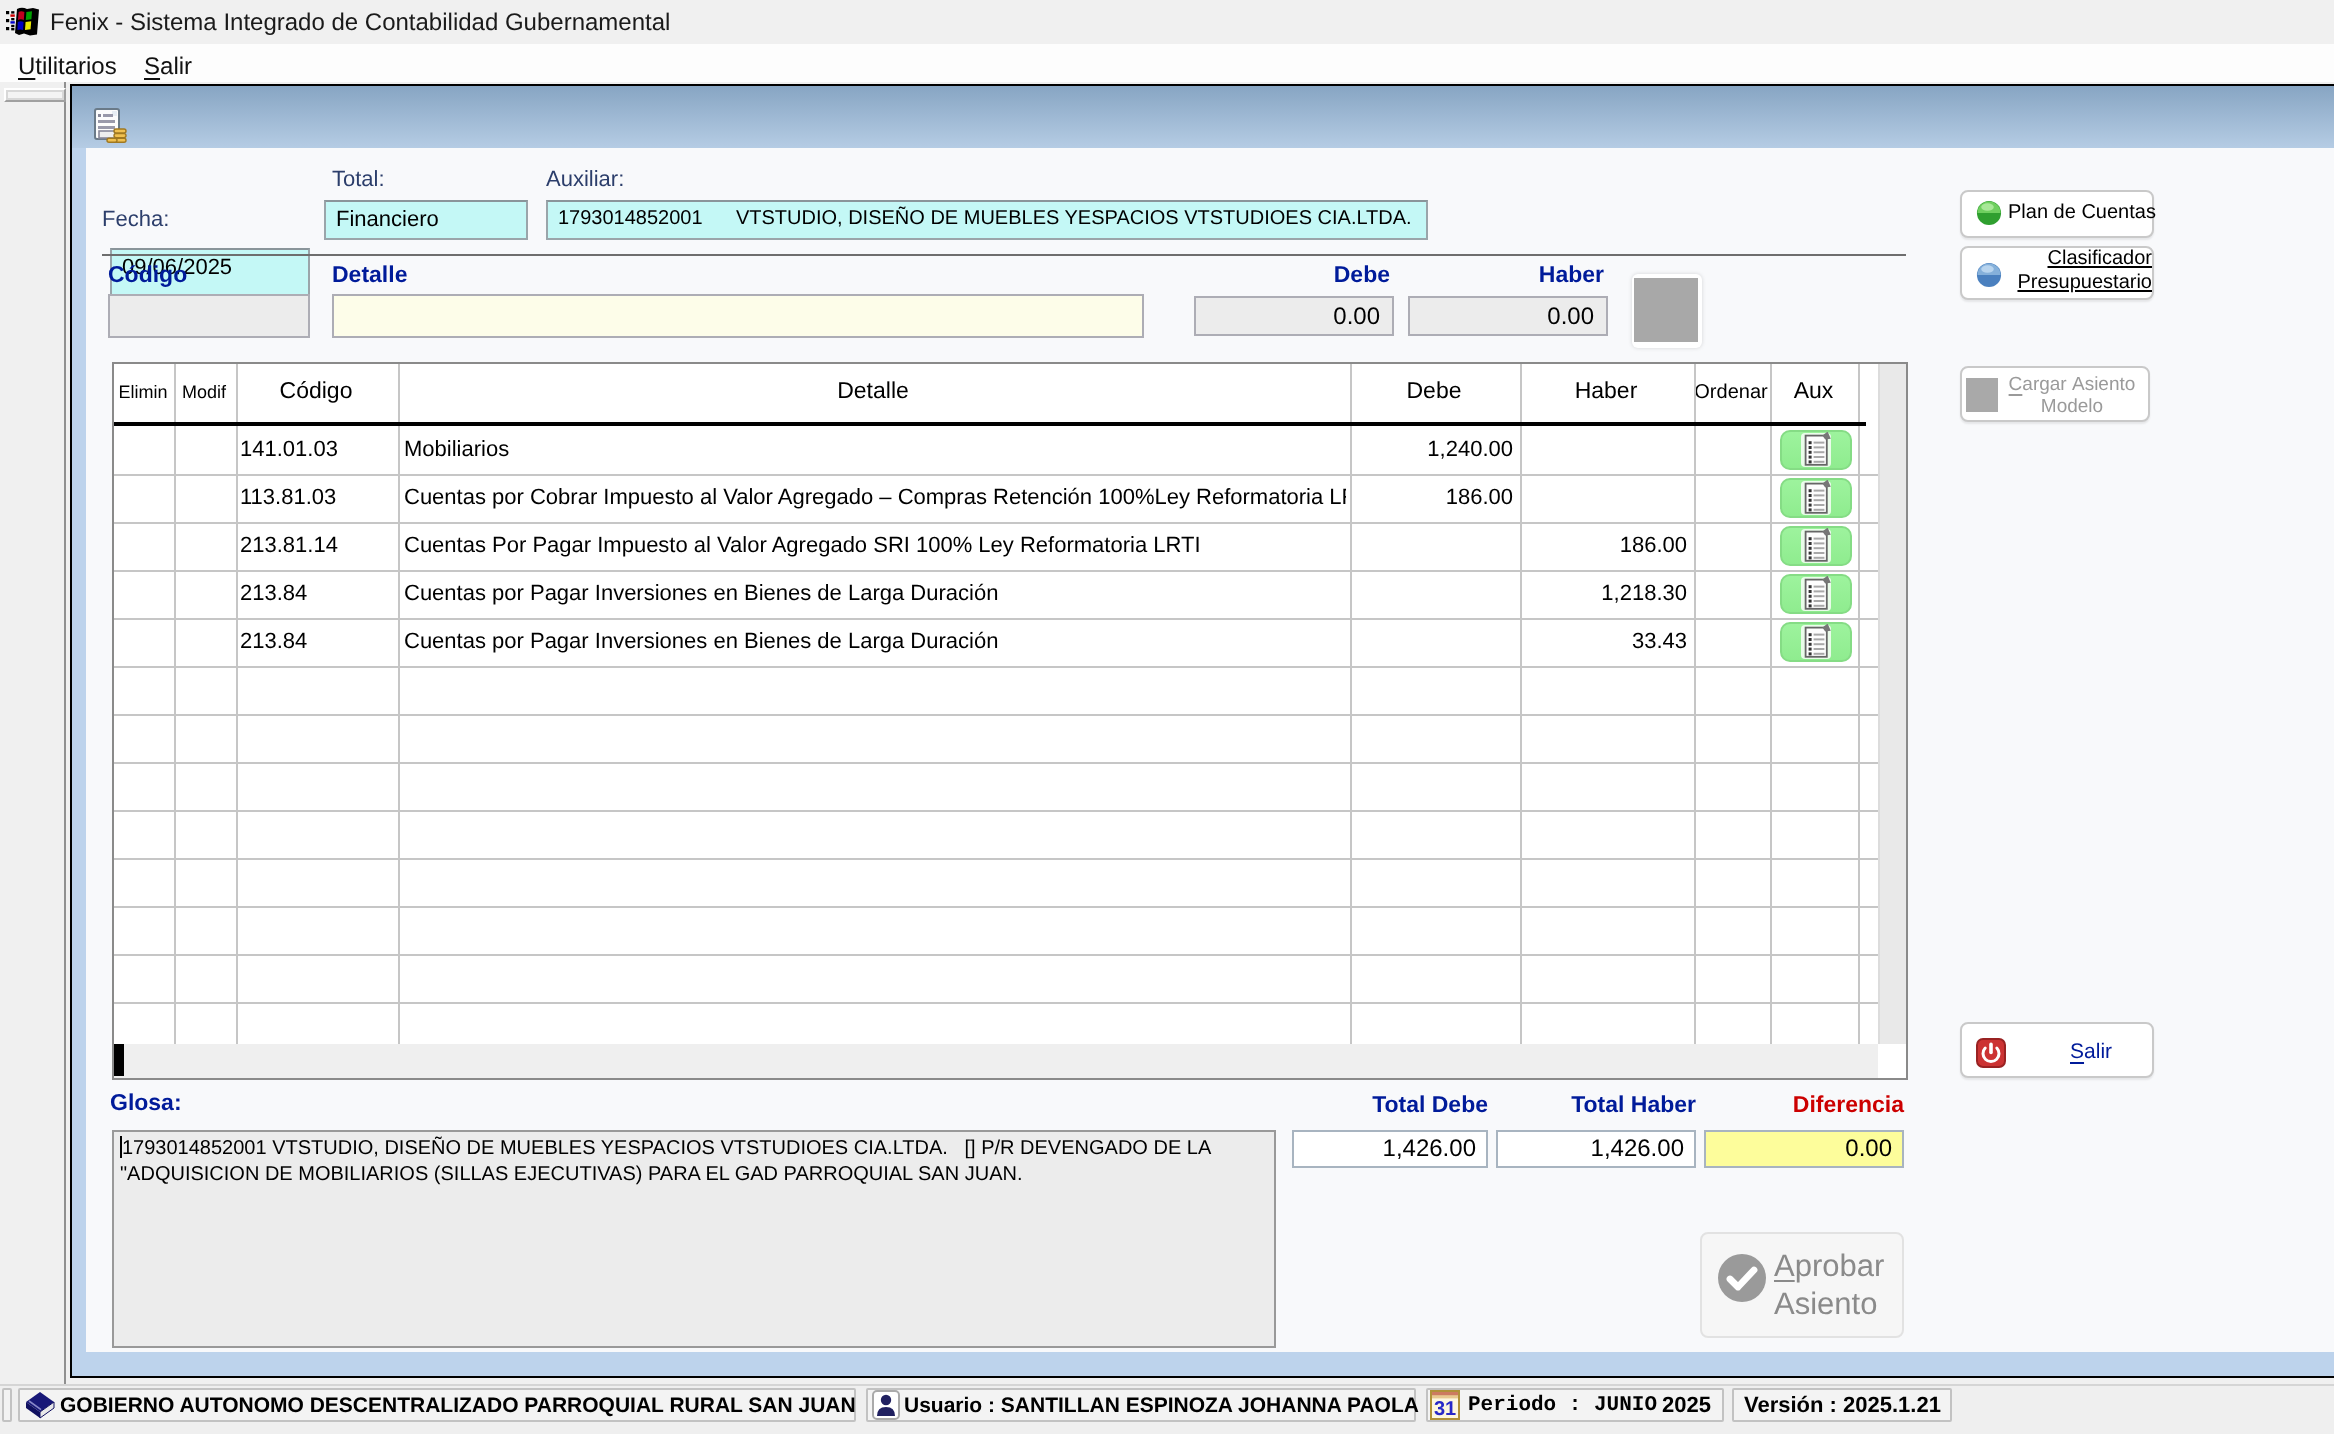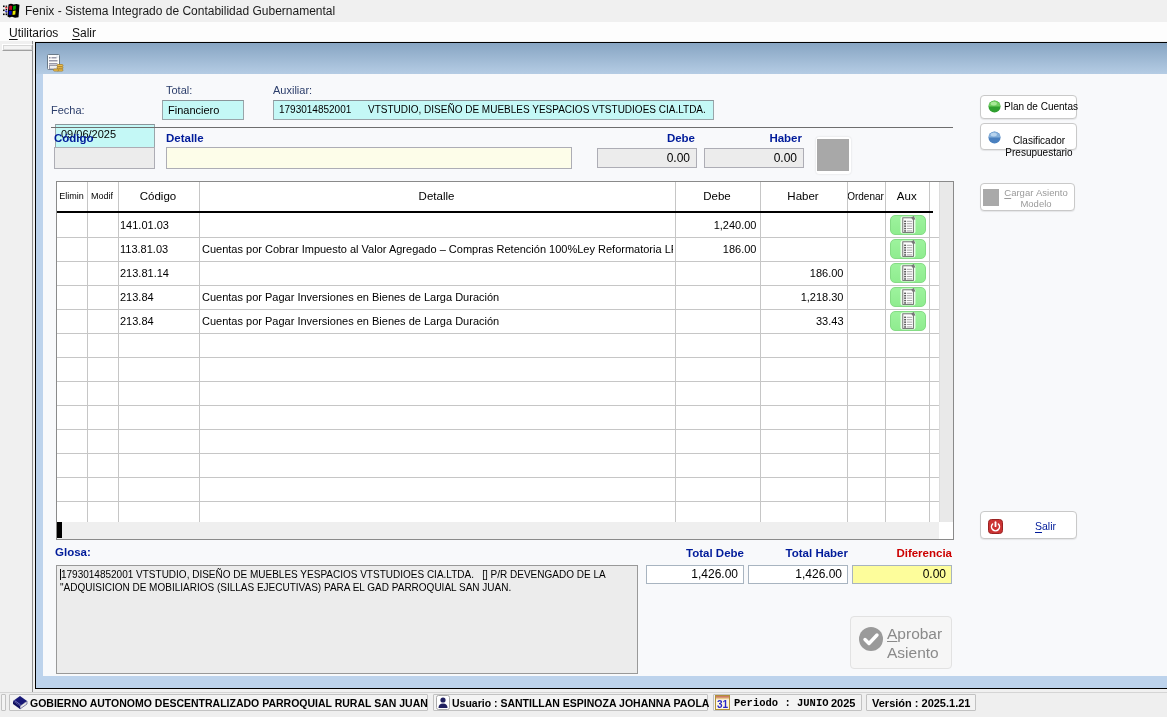--- a/index.html
+++ b/index.html
@@ -93,21 +93,21 @@
         <rect x="6.5" y="15.1" width="5" height="2" rx="1"></rect>
 </g>
     </svg>
   <div class="abs" id="blueframeB"></div>
 </div>
 
 <div class="abs lbl" style="left:51px; top:84px;margin-top:20px;">Fecha:</div>
 <div class="abs lbl" style="left:166px; top:84px;">Total:</div>
 <div class="abs lbl" style="left:273px; top:84px;">Auxiliar:</div>
 <div class="abs cyan" style="left:55px; top:100px; width:100px; height:26px;margin-top:24px;">09/06/2025</div>
-<div class="abs cyan" style="left:162px; top:100px; width:82px; height:20px;">Financiero</div>
+<div class="abs cyan" style="left:162px; top:100px; width:102px; height:20px;">Financiero</div>
 <div class="abs cyan" style="left:273px; top:100px; width:441px; height:20px; font-size:10px;">1793014852001&nbsp;&nbsp;&nbsp;&nbsp;&nbsp;&nbsp;VTSTUDIO, DISEÑO DE MUEBLES YESPACIOS VTSTUDIOES CIA.LTDA.</div>
 <div class="abs" id="sep1"></div>
 <div class="abs blbl" style="left:54px; top:132px;">Código</div>
 <div class="abs blbl" style="left:166px; top:132px;">Detalle</div>
 <div class="abs blbl" style="left:640px; top:132px; width:55px; text-align:right;">Debe</div>
 <div class="abs blbl" style="left:747px; top:132px; width:55px; text-align:right;">Haber</div>
 <div class="abs gray" style="left:54px; top:147px; width:101px; height:22px;"></div>
 <div class="abs" style="left:166px; top:147px; width:406px; height:22px; background:#fdfde9; border:1px solid #adadb5;"></div>
 <div class="abs gray" style="left:597px; top:148px; width:100px; height:20px; text-align:right; padding-right:6px;">0.00</div>
 <div class="abs gray" style="left:704px; top:148px; width:100px; height:20px; text-align:right; padding-right:6px;">0.00</div>
@@ -141,20 +141,21 @@
 <div class="hline" style="top:151px;"></div>
 <div class="hline" style="top:175px;"></div>
 <div class="hline" style="top:199px;"></div>
 <div class="hline" style="top:223px;"></div>
 <div class="hline" style="top:247px;"></div>
 <div class="hline" style="top:271px;"></div>
 <div class="hline" style="top:295px;"></div>
 <div class="hline" style="top:319px;"></div>
 <div class="hline" style="top:343px;"></div>
 <div class="cell" style="left:63.5px; top:31px; width:77px;">141.01.03</div>
+<div class="cell" style="left:145.5px; top:31px; width:471px;">Mobiliarios</div>
 <div class="cell" style="left:618px; top:31px; width:82px; text-align:right;">1,240.00</div>
 <div class="auxbtn" style="top:33px;">
       <svg width="34" height="18" viewBox="0 0 34 18" style="position:absolute;left:0;top:0;">
         <rect x="9.5" y="0.5" width="15" height="17" rx="2" fill="rgba(255,255,255,0.8)"></rect>
         <rect x="11.8" y="1.8" width="10.6" height="14.6" fill="#fdfdfd" stroke="#666" stroke-width="0.9"></rect>
         <path d="M20.2 1.8 L22.8 -0.2 L24.4 3.4 L21.6 3.8 Z" fill="#777"></path>
         <rect x="13.3" y="4.6" width="1.5" height="1.5" fill="#333"></rect>
         <rect x="15.8" y="4.8" width="5.4" height="1" fill="#a8a8a8"></rect>
         <rect x="13.3" y="7.0" width="1.5" height="1.5" fill="#333"></rect>
         <rect x="15.8" y="7.2" width="5.4" height="1" fill="#a8a8a8"></rect>
@@ -180,20 +181,21 @@
         <rect x="15.8" y="7.2" width="5.4" height="1" fill="#a8a8a8"></rect>
         <rect x="13.3" y="9.4" width="1.5" height="1.5" fill="#333"></rect>
         <rect x="15.8" y="9.6" width="5.4" height="1" fill="#a8a8a8"></rect>
         <rect x="13.3" y="11.8" width="1.5" height="1.5" fill="#333"></rect>
         <rect x="15.8" y="12.0" width="5.4" height="1" fill="#a8a8a8"></rect>
         <rect x="13.3" y="14.2" width="1.5" height="1.5" fill="#333"></rect>
         <rect x="15.8" y="14.399999999999999" width="5.4" height="1" fill="#a8a8a8"></rect>
       </svg>
     </div>
 <div class="cell" style="left:63.5px; top:79px; width:77px;">213.81.14</div>
+<div class="cell" style="left:145.5px; top:79px; width:471px;">Cuentas Por Pagar Impuesto al Valor Agregado SRI 100% Ley Reformatoria LRTI</div>
 <div class="cell" style="left:703px; top:79px; width:84px; text-align:right;">186.00</div>
 <div class="auxbtn" style="top:81px;">
       <svg width="34" height="18" viewBox="0 0 34 18" style="position:absolute;left:0;top:0;">
         <rect x="9.5" y="0.5" width="15" height="17" rx="2" fill="rgba(255,255,255,0.8)"></rect>
         <rect x="11.8" y="1.8" width="10.6" height="14.6" fill="#fdfdfd" stroke="#666" stroke-width="0.9"></rect>
         <path d="M20.2 1.8 L22.8 -0.2 L24.4 3.4 L21.6 3.8 Z" fill="#777"></path>
         <rect x="13.3" y="4.6" width="1.5" height="1.5" fill="#333"></rect>
         <rect x="15.8" y="4.8" width="5.4" height="1" fill="#a8a8a8"></rect>
         <rect x="13.3" y="7.0" width="1.5" height="1.5" fill="#333"></rect>
         <rect x="15.8" y="7.2" width="5.4" height="1" fill="#a8a8a8"></rect>
@@ -276,21 +278,21 @@
     <ellipse cx="6.2" cy="3.8" rx="3.4" ry="2" fill="#a8e898"></ellipse>
   </svg>
   <div style="position:absolute; left:23px; top:5px; white-space:nowrap;text-align:right;">Plan de Cuentas</div>
 </div>
 <div class="rbtn" style="top:123px; height:27px;">
   <svg width="13" height="13" style="position:absolute; left:7px; top:7px;" viewBox="0 0 14 14">
     <circle cx="7" cy="7" r="6.5" fill="#4a80bf"></circle>
     <path d="M0.8 7 A6.2 6.2 0 0 1 13.2 7 Z" fill="#85b0da"></path>
     <ellipse cx="6.2" cy="3.8" rx="3.4" ry="2" fill="#b8d4ee"></ellipse>
   </svg>
-  <div style="position:absolute; left:21px; top:11px; width:74px; text-align:center; line-height:11.5px;">Clasificador<br>Presupuestario</div>
+  <div style="position:absolute; left:21px; top:0; width:74px; text-align:right; line-height:11.5px;text-decoration:underline;">Clasificador<br>Presupuestario</div>
 </div>
 <div class="rbtn" style="top:183px; height:28px; width:95px;">
   <div style="position:absolute; left:2px; top:5px; width:16px; height:17px; background:#a9a9a9;"></div>
   <div style="position:absolute; left:20px; top:4px; width:70px; text-align:center; line-height:10.5px; font-size:9.5px; color:#9a9a9a;"><u class="u">C</u>argar&nbsp;Asiento<br>Modelo</div>
 </div>
 <div class="rbtn" style="top:511px; height:28px; width:97px;">
   <svg width="15" height="15" style="position:absolute; left:7px; top:7px;" viewBox="0 0 15 15">
     <rect x="0.5" y="0.5" width="14" height="14" rx="3" fill="#c33" stroke="#922"></rect>
     <path d="M7.5 3.2 L7.5 7.2" stroke="#fff" stroke-width="1.8" stroke-linecap="round"></path>
     <path d="M4.6 5 A4 4 0 1 0 10.4 5" stroke="#fff" stroke-width="1.5" fill="none" stroke-linecap="round"></path>

